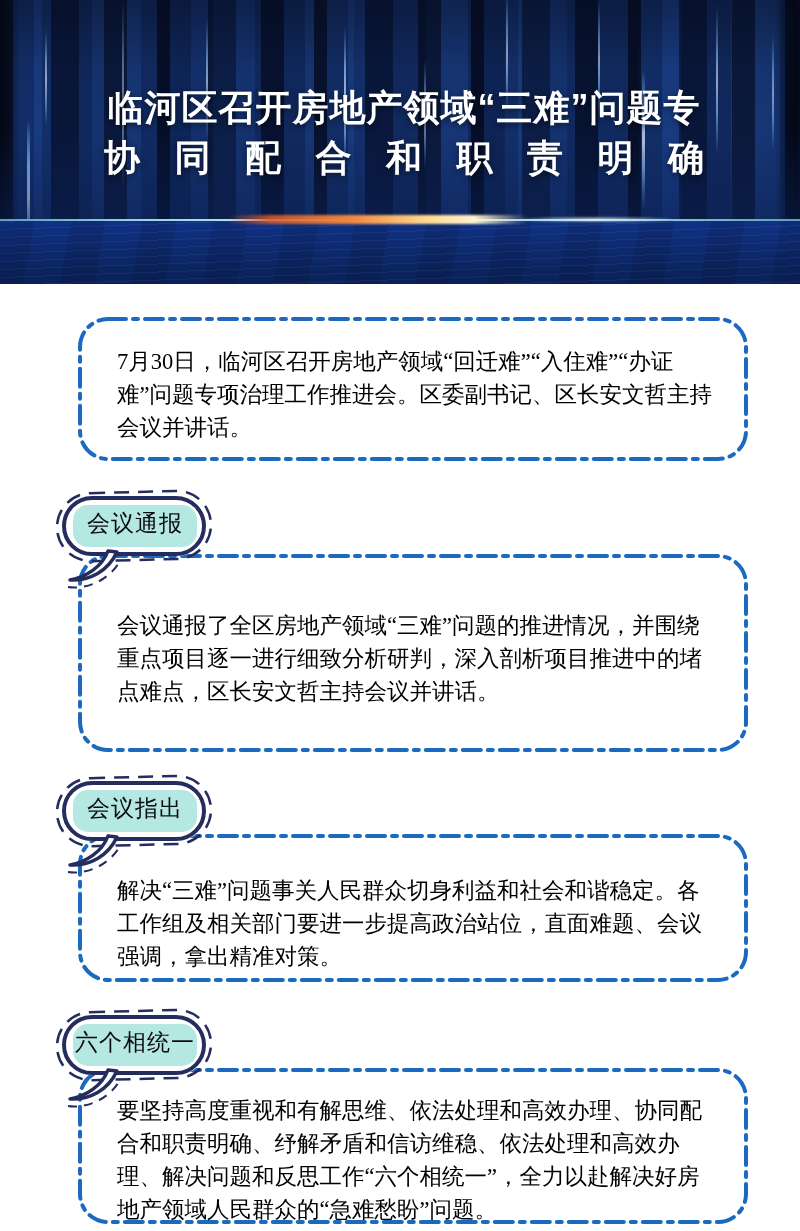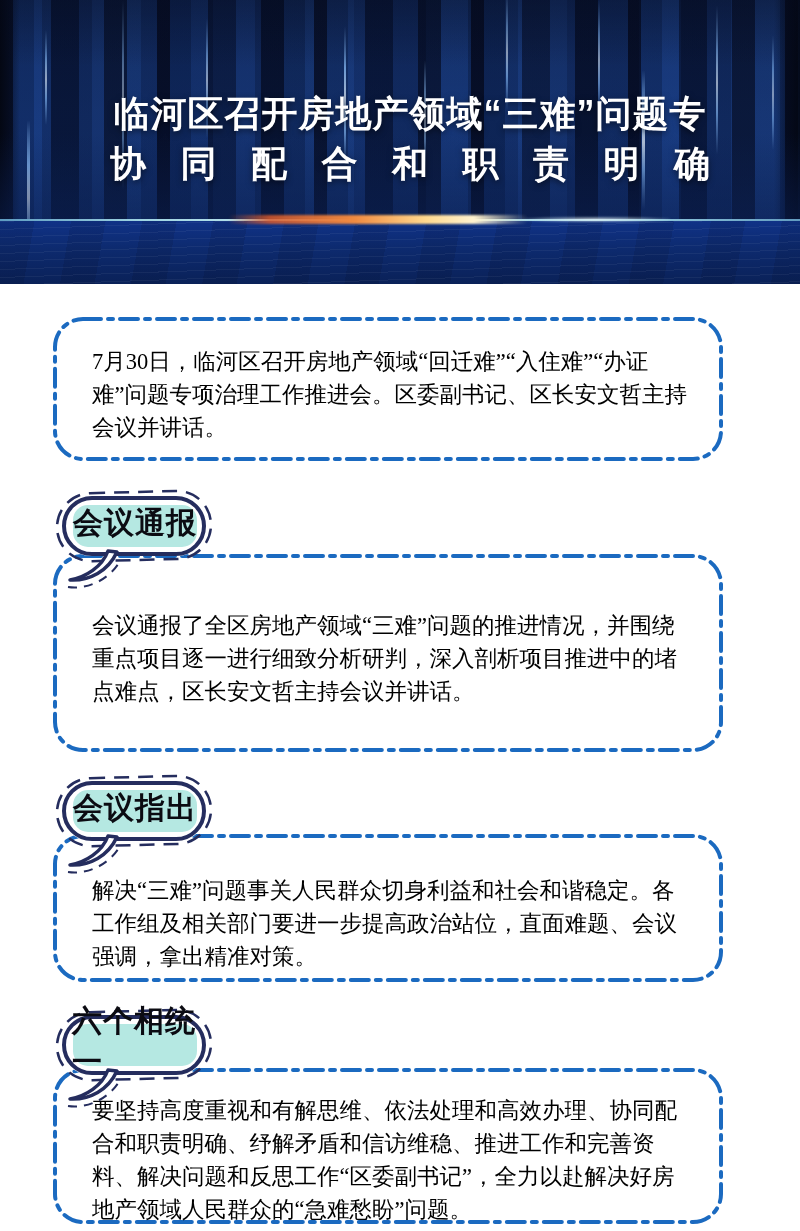--- a/index.html
+++ b/index.html
@@ -52,21 +52,21 @@
   .streak:nth-child(4){left:206px;top:18px;height:120px;width:2px;opacity:.55;}
   .streak:nth-child(5){left:344px;top:26px;height:140px;width:2px;opacity:.7;}
   .streak:nth-child(6){left:424px;top:60px;height:110px;width:2px;opacity:.5;}
   .streak:nth-child(7){left:506px;top:-10px;height:120px;width:2px;opacity:.6;}
   .streak:nth-child(8){left:598px;top:0px;height:115px;width:2px;opacity:.55;}
   .streak:nth-child(9){left:642px;top:70px;height:140px;opacity:.75;}
   .streak:nth-child(10){left:716px;top:5px;height:150px;width:2px;opacity:.6;}
   .streak:nth-child(11){left:772px;top:35px;height:115px;width:2px;opacity:.5;}
 
   .title{
-    position:absolute;left:102px;top:84px;width:600px;margin:8px;
+    position:absolute;left:102px;top:84px;width:600px;margin:2px;
     color:#ffffff;z-index:3;
     text-shadow:0 2px 6px rgba(0,0,0,.55);
   }
   .title-line1{
     display:block;white-space:nowrap;text-align:center;
     font-size:36px;font-weight:800;letter-spacing:1px;line-height:44px;
   }
   .title-line2{
     display:block;
     font-size:36px;font-weight:800;line-height:44px;margin-top:6px;
@@ -90,21 +90,21 @@
   .water{
     position:absolute;left:0;top:221px;width:800px;height:63px;
     background:
       repeating-linear-gradient(178deg, rgba(255,255,255,.05) 0px, rgba(255,255,255,.05) 1px, rgba(255,255,255,0) 1px, rgba(255,255,255,0) 8px),
       repeating-linear-gradient(100deg, rgba(0,0,10,.10) 0px, rgba(0,0,10,.10) 34px, rgba(0,0,10,0) 34px, rgba(0,0,10,0) 70px),
       linear-gradient(180deg,#103287 0%,#0d2a6e 45%,#0a2158 100%);
   }
 
   
   .card{
-    position:absolute;left:52px;width:672px;overflow:hidden;z-index:1;
+    position:absolute;left:77px;width:672px;overflow:hidden;z-index:1;
   }
   .border-svg{position:absolute;left:0;top:0;width:100%;height:100%;display:block;}
   .border-svg rect{
     x:3px;y:3px;width:calc(100% - 6px);height:calc(100% - 6px);rx:28px;
     fill:none;stroke:#1b6ac0;stroke-width:4px;
     stroke-dasharray:18 7 5 7;stroke-linecap:round;
   }
   .card-text{
     position:relative;margin:0;color:#000000;
     font-family:"Liberation Serif","DejaVu Serif",serif;
@@ -122,21 +122,21 @@
   
   .bubble{position:absolute;left:52px;width:168px;height:108px;z-index:5;}
   .bubble-1{top:487px;}
   .bubble-2{top:772px;}
   .bubble-3{top:1006px;}
   .bubble svg{position:absolute;left:0;top:0;display:block;}
   .bubble-label{
     position:absolute;left:20px;top:12px;width:126px;height:48px;
     display:flex;align-items:center;justify-content:center;
     font-family:"Liberation Sans",sans-serif;
-    font-size:30px;font-weight:700;letter-spacing:1px;color:#0b0b12;
+    font-size:23px;font-weight:400;letter-spacing:1px;color:#0b0b12;
   }
 </style>
 </head>
 <body>
 
 <div class="page">
 
   <header class="banner">
     <div class="stripes">
       <i class="streak"></i>
@@ -212,16 +212,16 @@
       <path d="M56 64 C50 80 34 90 18 93 C38 94 56 84 65 65 Z" fill="#ffffff" stroke="#252d5e" stroke-width="3.5" stroke-linejoin="round"></path>
       <path d="M16 100 C36 103 58 92 68 74" fill="none" stroke="#252d5e" stroke-width="2" stroke-dasharray="9 7"></path>
       <rect x="21" y="18" width="124" height="42" rx="15" fill="#b5e8e2"></rect>
     </svg>
     <span class="bubble-label">六个相统一</span>
   </div>
   <section class="card card-s3">
     <svg class="border-svg" xmlns="http://www.w3.org/2000/svg">
         <rect></rect>
       </svg>
-    <p class="card-text">要坚持高度重视和有解思维、依法处理和高效办理、协同配合和职责明确、纾解矛盾和信访维稳、推进工作和完善资料、解决问题和反思工作“区委副书记”，全力以赴解决好房地产领域人民群众的“急难愁盼”问题。</p>
+    <p class="card-text">要坚持高度重视和有解思维、依法处理和高效办理、协同配合和职责明确、纾解矛盾和信访维稳、依法处理和高效办理、解决问题和反思工作“六个相统一”，全力以赴解决好房地产领域人民群众的“急难愁盼”问题。</p>
   </section>
 
 </div>
 
 </body></html>

